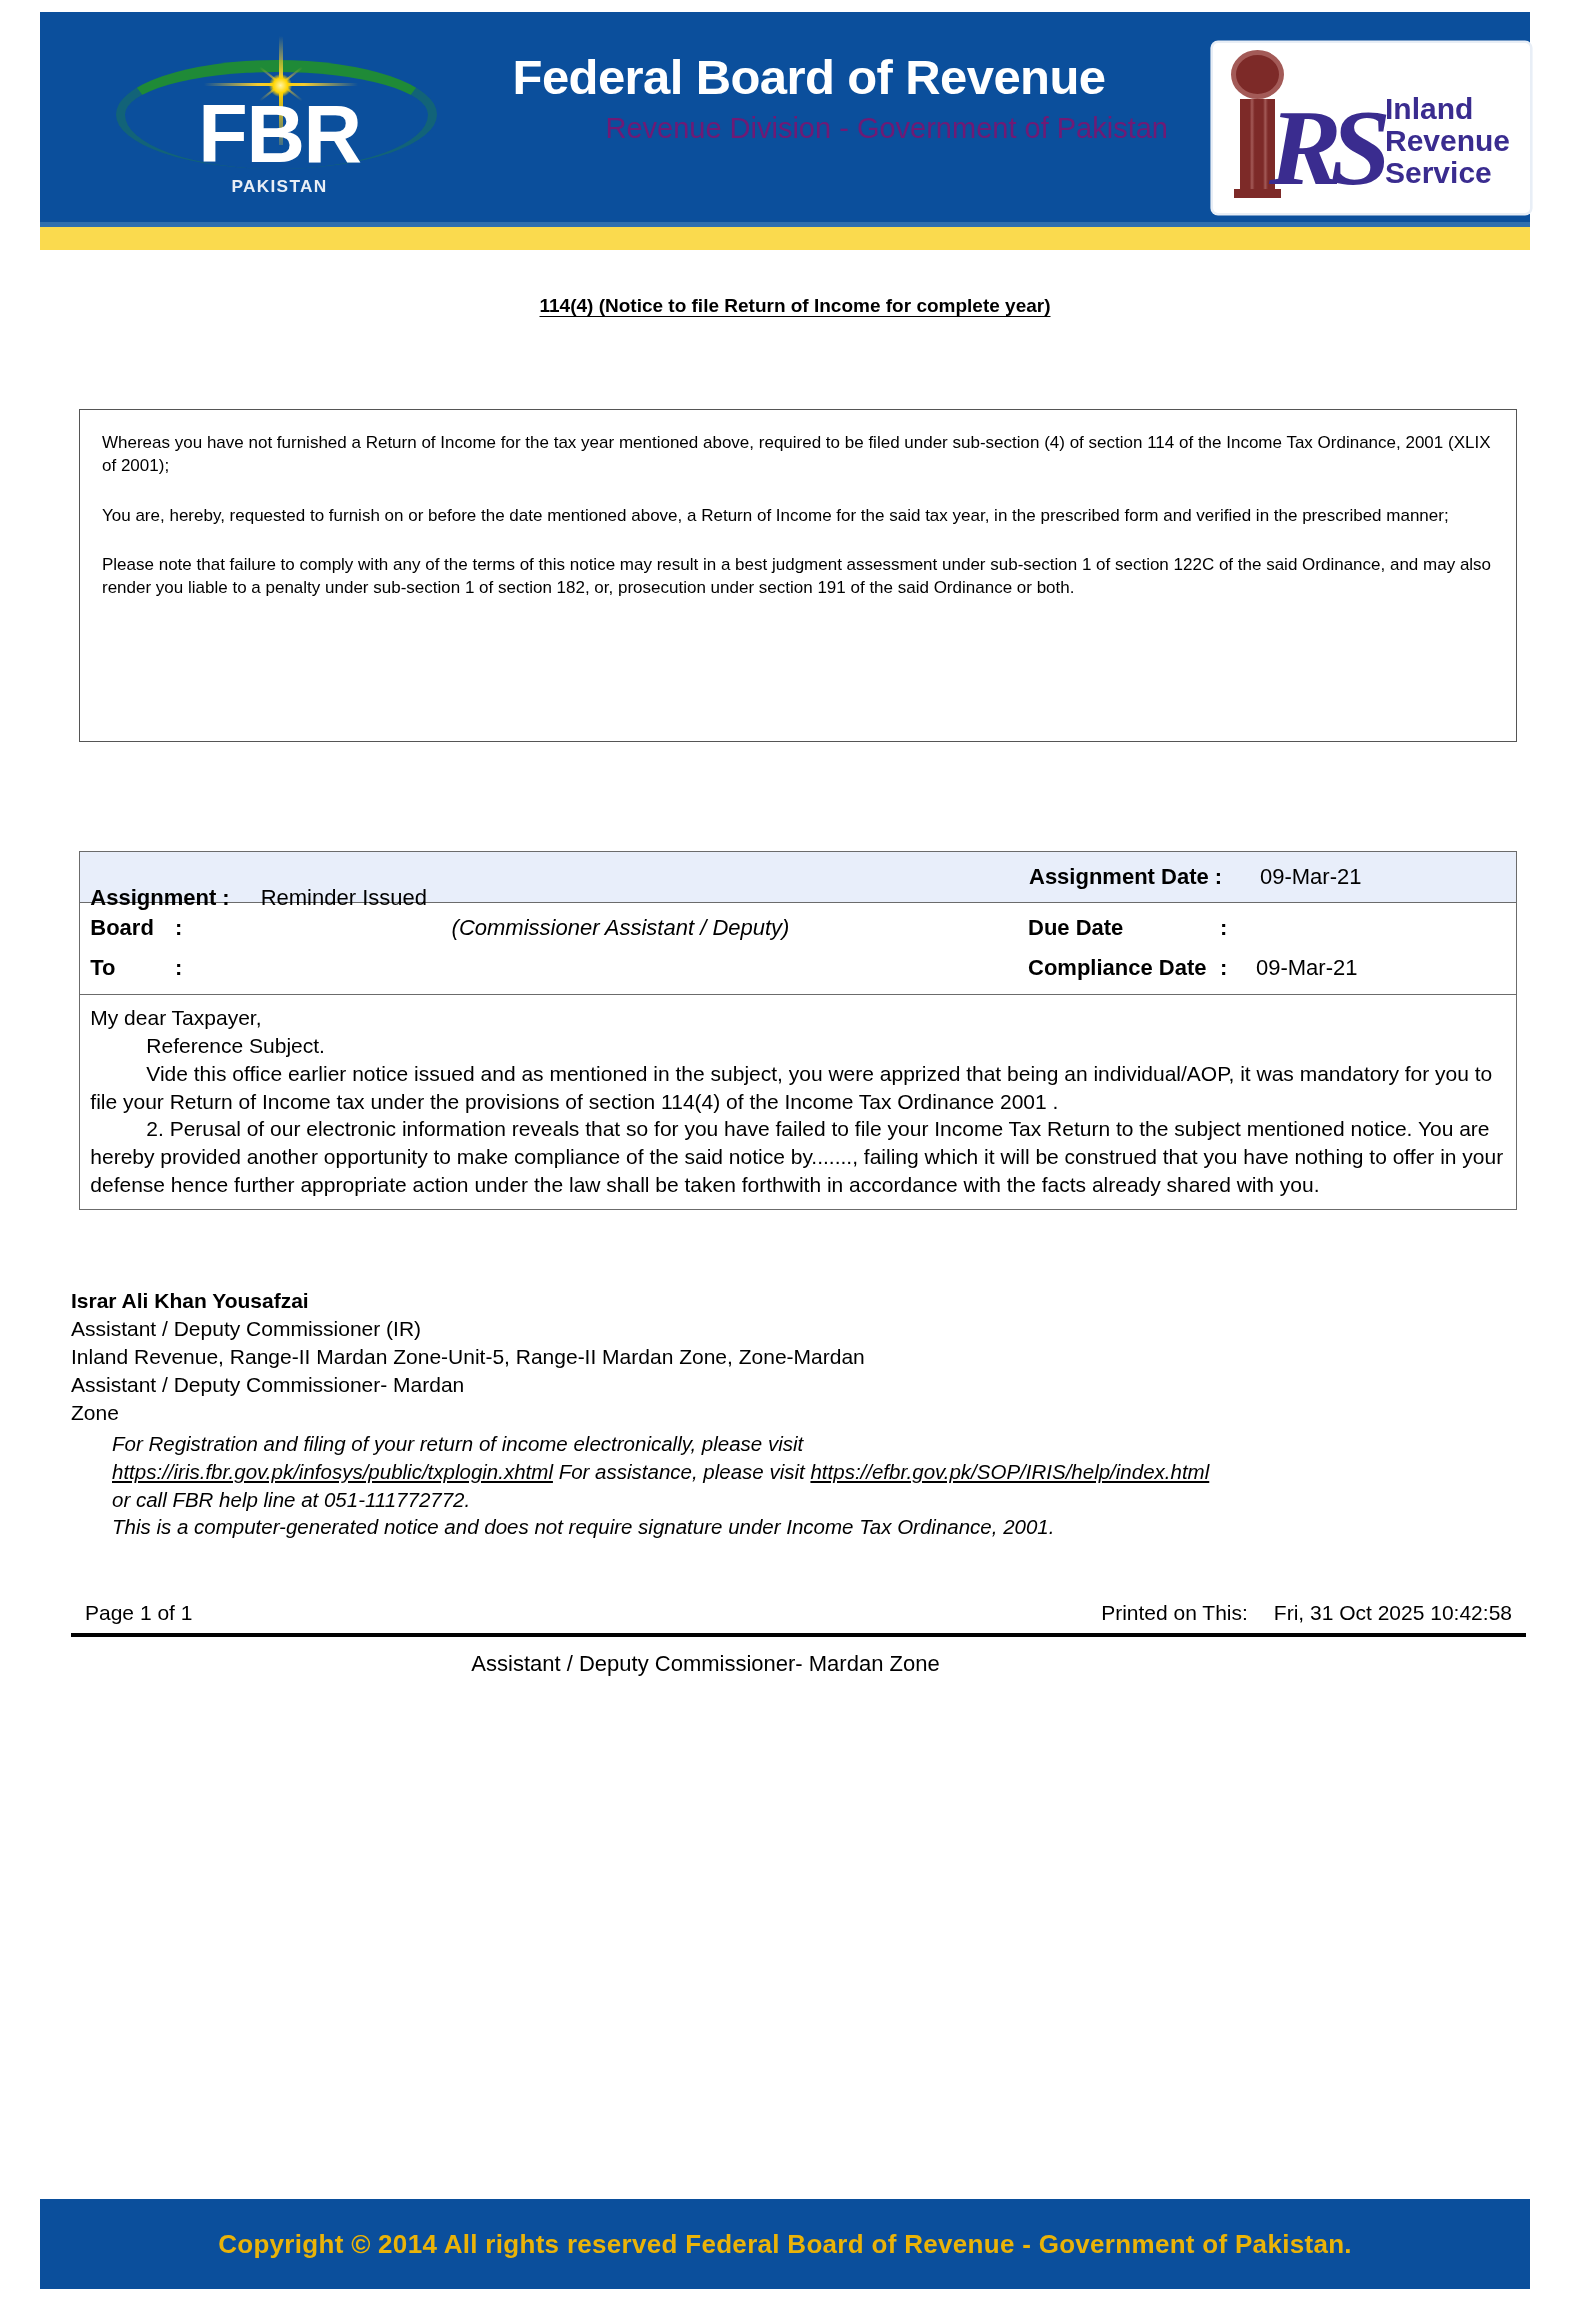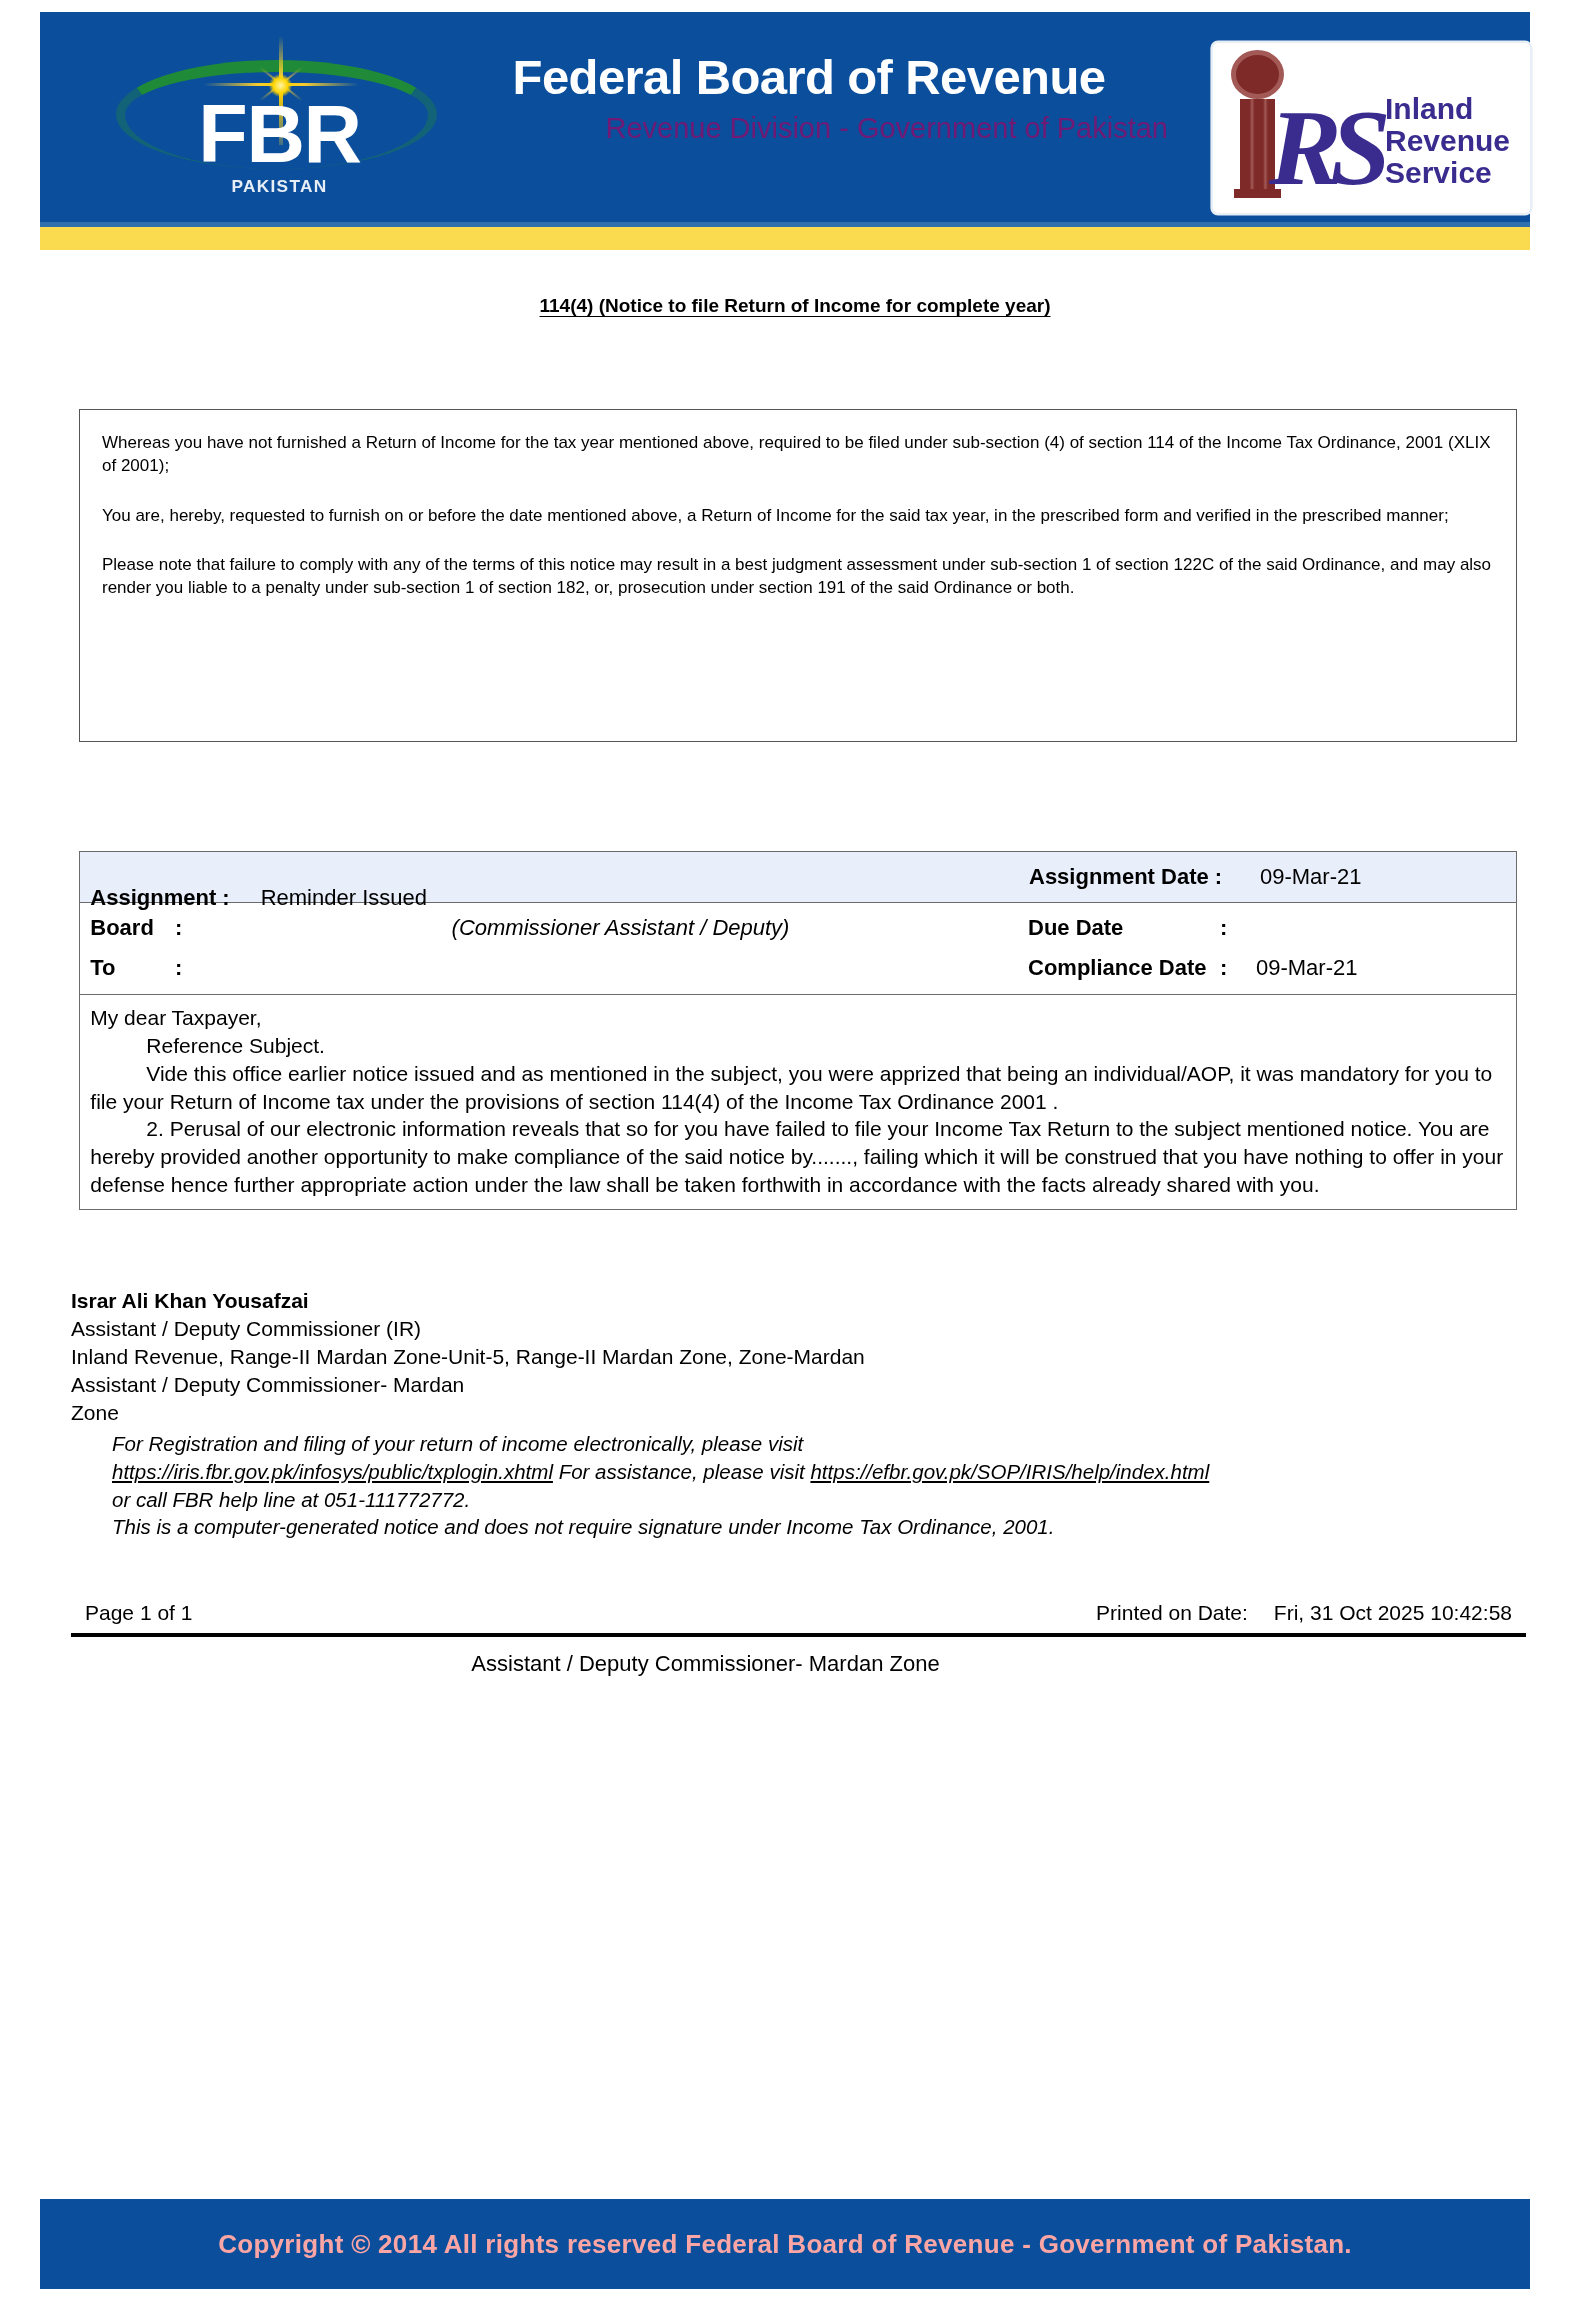--- a/index.html
+++ b/index.html
@@ -393,21 +393,21 @@
     left: 40px;
     top: 2199px;
     width: 1490px;
     height: 90px;
     background: #0b4f9c;
     display: flex;
     align-items: center;
     justify-content: center;
   }
   #copyright-bar span {
-    color: #fca5a5;
+    color: #eab308;
     font-size: 26px;
     font-weight: bold;
     letter-spacing: 0.3px;
   }
 </style>
 </head>
 <body>
 
 <div id="header-banner">
   <div id="header-blue"></div>
@@ -506,21 +506,21 @@
     <div><span class="url">https://iris.fbr.gov.pk/infosys/public/txplogin.xhtml</span><span> For assistance, please visit </span><span class="url">https://efbr.gov.pk/SOP/IRIS/help/index.html</span></div>
     <div>or call FBR help line at 051-111772772.</div>
     <div>This is a computer-generated notice and does not require signature under Income Tax Ordinance, 2001.</div>
   </div>
 </div>
 
 <div id="page-footer">
   <div class="fline">
     <span class="pg">Page 1 of 1</span>
     <span class="spacer"></span>
-    <span class="pd-label">Printed on Date:</span>
+    <span class="pd-label">Printed on This:</span>
     <span>Fri, 31 Oct 2025 10:42:58</span>
   </div>
   <hr>
   <div id="footer-office">Assistant / Deputy Commissioner- Mardan Zone</div>
 </div>
 
 <div id="copyright-bar">
   <span>Copyright © 2014 All rights reserved  Federal Board of Revenue - Government of Pakistan.</span>
 </div>
 

